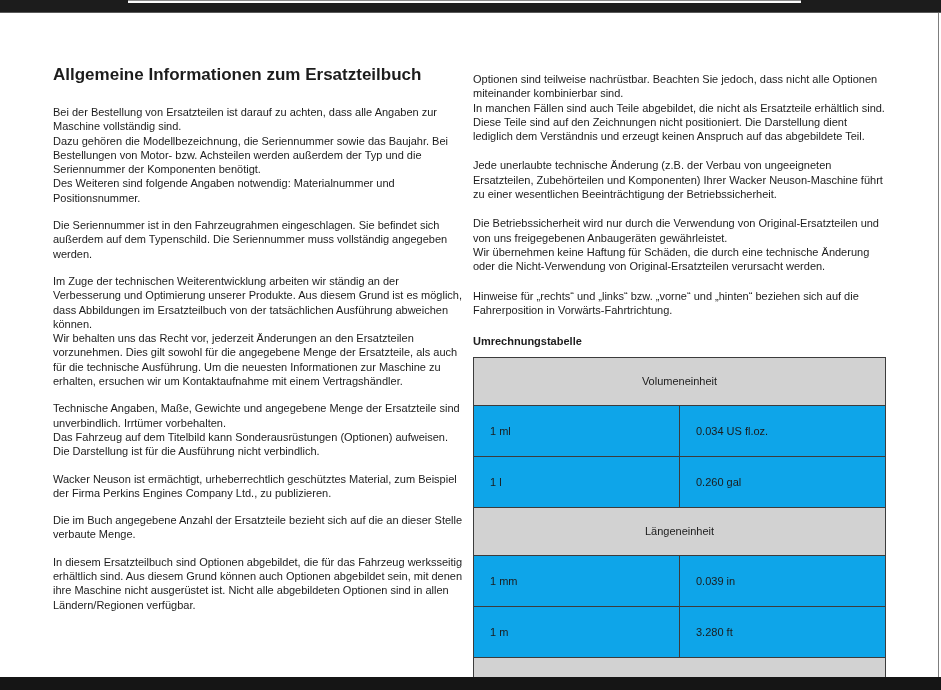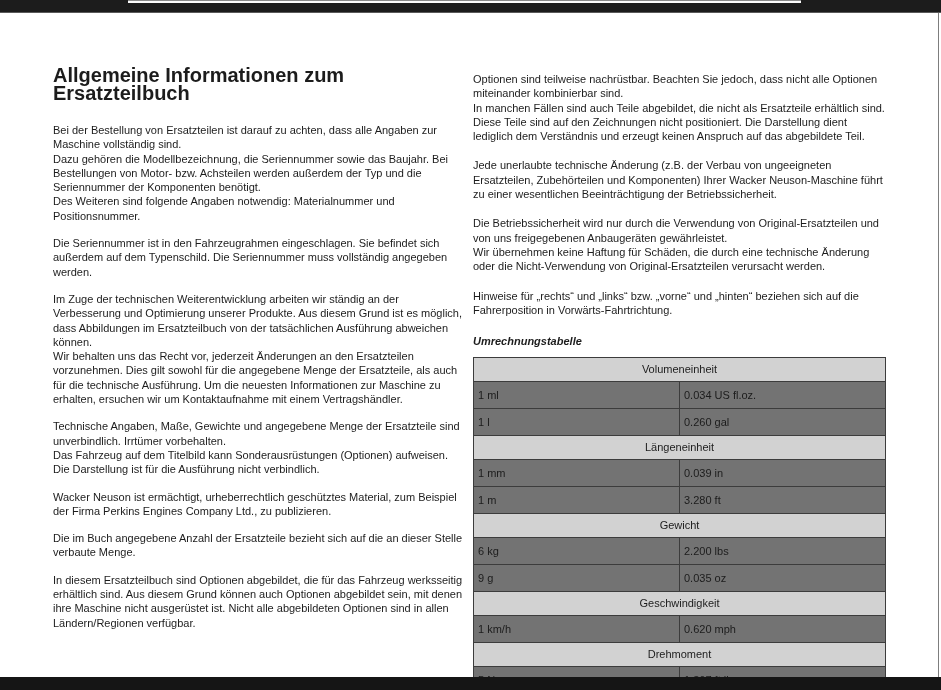--- a/index.html
+++ b/index.html
@@ -10,31 +10,31 @@
   .top-bar{position:absolute;top:0;left:0;width:941px;height:12px;background:#1c1c1c;border-bottom:1px solid #5a5a5a;}
   .page-peek{position:absolute;top:0;left:128px;width:673px;height:3px;background:#fbfbfb;border-top:1px solid #8a8a8a;box-sizing:border-box;}
   .bottom-bar{position:absolute;bottom:0;left:0;width:941px;height:13px;background:#151515;}
   .page-edge-line{position:absolute;top:13px;right:2px;width:1px;height:664px;background:#7d7d7d;}
 
   
   .col{position:absolute;}
   .col-left{left:53px;top:66px;width:414px;}
   .col-right{left:473px;top:72px;width:416px;}
 
-  .doc-title{font-size:20px;font-weight:bold;letter-spacing:0;margin:0 0 21px 0;line-height:18px;}
+  .doc-title{font-size:17px;font-weight:bold;letter-spacing:0;margin:0 0 21px 0;line-height:18px;}
   .section-heading{font-size:11px;font-weight:bold;margin:0 0 12px 0;line-height:14px;}
   .para{font-size:11px;line-height:14.3px;margin:0 0 13px 0;white-space:pre-line;}
   .col-right .para{margin-bottom:15px;}
-  .table-heading{font-size:11px;font-weight:bold;margin:17px 0 0 0;line-height:14px;font-style:italic;}
+  .table-heading{font-size:11px;font-weight:bold;margin:17px 0 0 0;line-height:14px;}
 
   
   table.conv{border-collapse:collapse;width:413px;margin-top:9px;table-layout:fixed;font-size:11px;}
-  table.conv td{border:1px solid #3c3c3c;padding:4px;}
+  table.conv td{border:1px solid #3c3c3c;padding:16px;}
   td.sec{background:#d2d2d2;text-align:center;height:15px;line-height:15px;font-size:11px;}
-  td.val{height:18px;line-height:18px;padding-left:6px;background:#737373;}
+  td.val{height:18px;line-height:18px;padding-left:6px;background:#0ea5e9;}
 </style>
 </head>
 <body>
 
 <div class="viewport">
 
   <div class="top-bar">
     <div class="page-peek"></div>
   </div>
 

